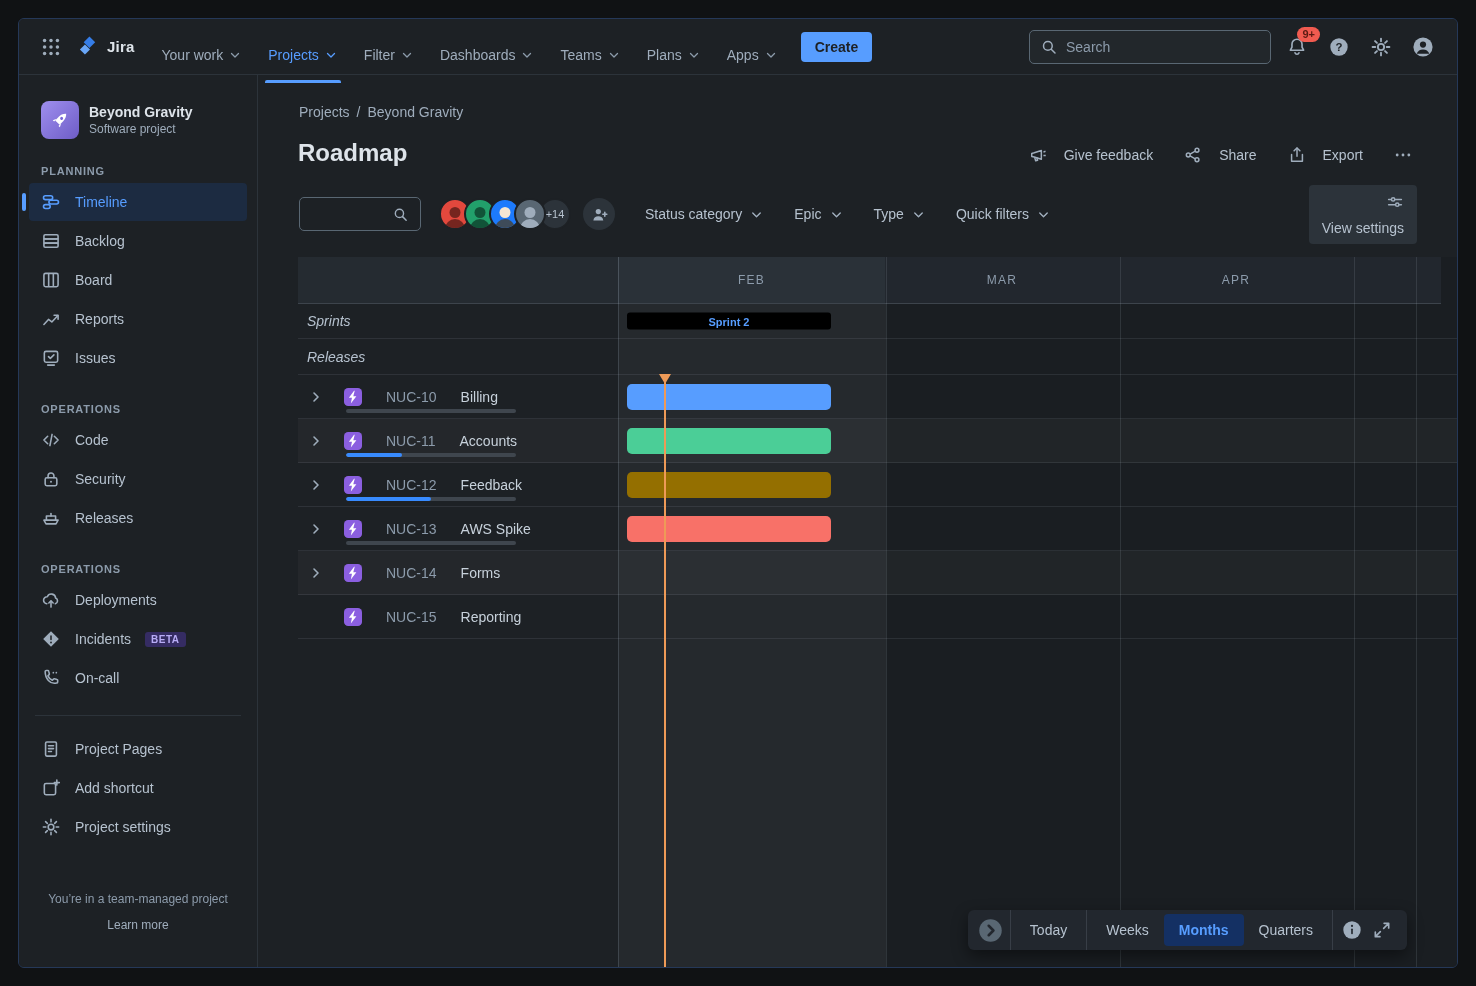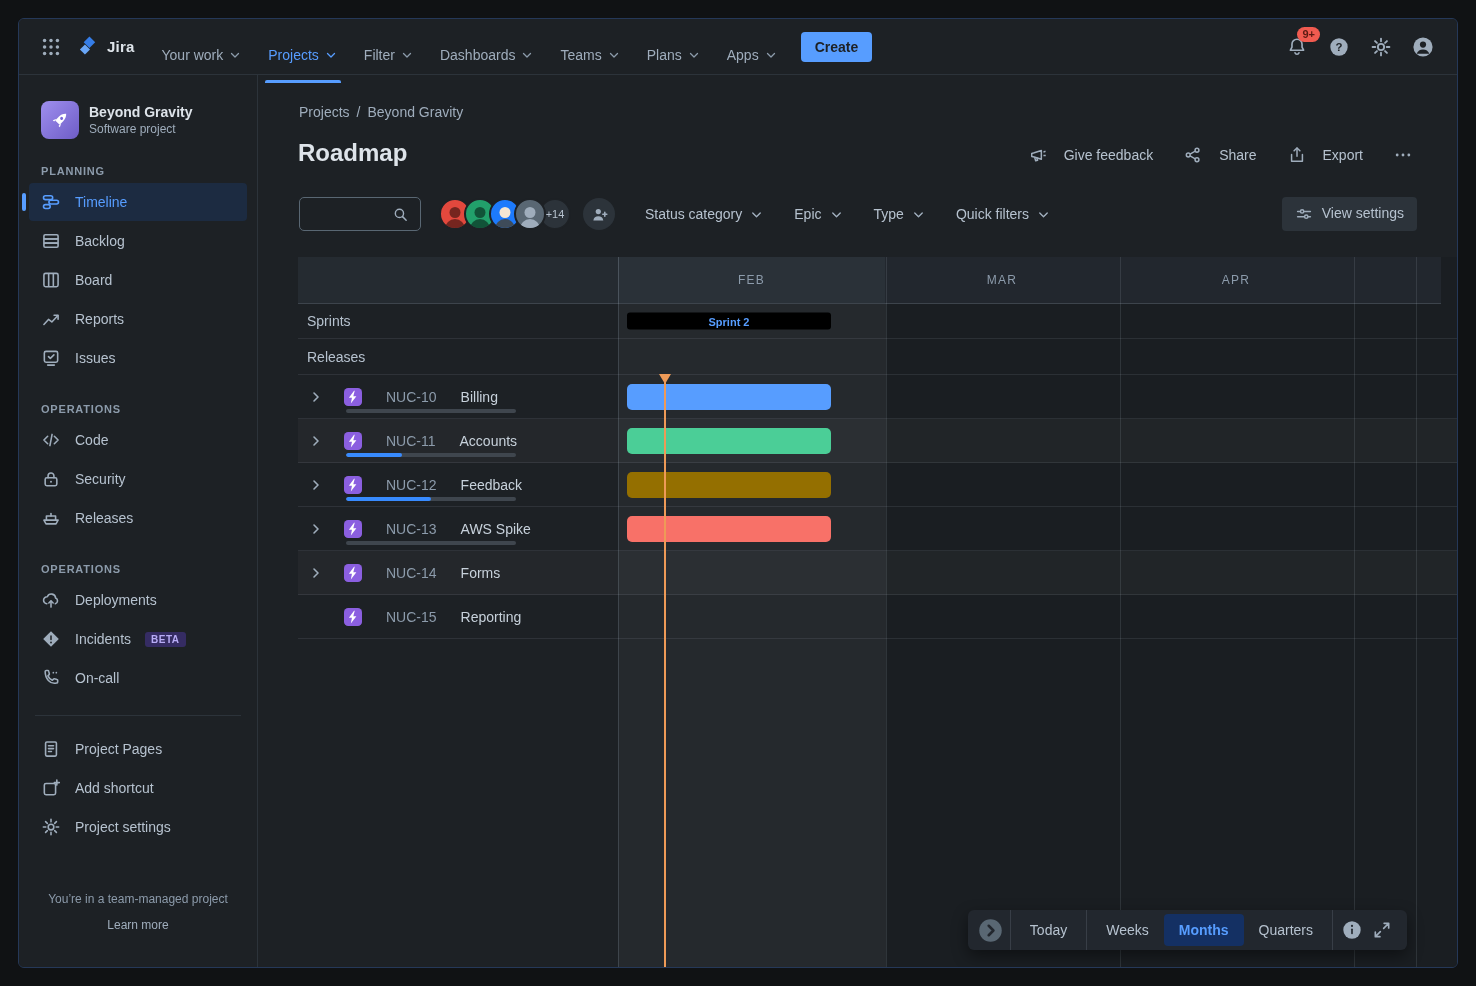--- a/index.html
+++ b/index.html
@@ -77,39 +77,39 @@
   .av:first-child { margin-left:0; }
   .av .head { position:absolute; left:50%; top:7px; transform:translateX(-50%); width:11px; height:11px; border-radius:50%;
               background:rgba(0,0,0,.48); }
   .av .body { position:absolute; left:50%; top:19px; transform:translateX(-50%); width:20px; height:14px;
               border-radius:10px 10px 0 0; background:rgba(0,0,0,.48); }
   .av-overflow { width:32px; height:32px; border-radius:50%; border:2px solid #1D2125; margin-left:-7px;
                  background:#2C333A; color:#B6C2CF; font-size:11px; display:flex; align-items:center; justify-content:center; }
   .add-person { width:32px; height:32px; border-radius:50%; background:#2C333A; margin-left:12px;
                 display:flex; align-items:center; justify-content:center; cursor:pointer; }
   .tb-filter { display:flex; align-items:center; gap:7px; margin-left:30px; color:#B6C2CF; cursor:pointer; }
-  .view-settings { margin-left:auto; display:flex; align-items:flex-start; gap:9px; background:#2C333A; border:none;
-                   color:#B6C2CF; font-size:14px; font-family:inherit; border-radius:4px; padding:8px 13px; cursor:pointer; }
+  .view-settings { margin-left:auto; display:flex; align-items:flex-end; gap:9px; background:#2C333A; border:none;
+                   color:#B6C2CF; font-size:14px; font-family:inherit; border-radius:4px; padding:8px 13px; cursor:pointer;flex-direction:column; }
 
   
   .tl-panel { position:absolute; left:40px; right:0; top:182px; bottom:0; overflow:hidden; }
   .tl-area-bg { position:absolute; left:320px; right:0; top:0; bottom:0; background:#1A1E22; }
   .feb-shade { position:absolute; left:321px; width:267px; top:47px; bottom:0; background:rgba(255,255,255,.05); }
   .vline { position:absolute; top:0; bottom:0; width:1px; background:rgba(159,173,188,.16); }
   .vline.panel-edge { background:rgba(159,173,188,.28); }
   .tl-header { position:absolute; left:0; right:16px; top:0; height:47px; display:flex; background:#22272E;
                border-bottom:1px solid rgba(159,173,188,.22); }
   .tl-hcell { display:flex; align-items:center; justify-content:center; font-size:12px; letter-spacing:1.2px;
               color:#8C9BAB; }
   .tl-rows { position:absolute; left:0; right:0; top:47px; }
   .tl-row { display:flex; border-bottom:1px solid rgba(159,173,188,.13); position:relative; }
   .tl-row.light { background:rgba(255,255,255,.03); }
   .tl-row .left-cell { width:320px; flex:none; display:flex; align-items:center; position:relative; }
   .tl-row .time-cell { flex:1; position:relative; }
-  .group-label { padding-left:9px; color:#B6C2CF; }
+  .group-label { padding-left:9px; color:#B6C2CF;font-style:italic; }
   .sprint-bar { position:absolute; left:9px; top:50%; transform:translateY(-50%); width:204px; height:17px;
                 border-radius:3px; display:flex; align-items:center; justify-content:center;
                 font-size:11px; font-weight:700; cursor:pointer; }
   .epic-cell { padding-left:10px; gap:15px; }
   .row-chevron { width:16px; height:16px; flex:none; color:#9FADBC; cursor:pointer; }
   .row-chevron.spacer { visibility:hidden; }
   .epic-badge { width:18px; height:18px; margin-left:5px; flex:none; }
   .epic-key { margin-left:9px; color:#8C9BAB; }
   .epic-name { margin-left:9px; color:#C7D1DB; }
   .progress { position:absolute; left:48px; bottom:5px; width:170px; height:4px; border-radius:2px; background:#3F464E; overflow:hidden; }
@@ -195,20 +195,27 @@
       <div class="navitem">
         <span>Apps</span>
         <svg class="chev" width="14" height="14" viewBox="0 0 24 24" fill="none" stroke="currentColor" stroke-width="2.2" stroke-linecap="round" stroke-linejoin="round">
               <path d="M6 9.5l6 6 6-6"></path>
             </svg>
       </div>
     </div>
     <button class="create-btn">Create</button>
 
     <div class="nav-right">
+      <div class="nav-search">
+        <svg class="ico" width="18" height="18" viewBox="0 0 24 24" fill="none" stroke="currentColor" stroke-width="2" stroke-linecap="round">
+              <circle cx="10.5" cy="10.5" r="5.8"></circle>
+              <path d="M15 15l5 5"></path>
+            </svg>
+        <input placeholder="Search" style="">
+      </div>
       <div class="nav-iconbtn">
         <svg class="ico" width="22" height="22" viewBox="0 0 24 24" fill="none" stroke="currentColor" stroke-width="1.8" stroke-linecap="round" stroke-linejoin="round">
           <path d="M12 3.5a5.5 5.5 0 0 0-5.5 5.5v3.2L4.8 15.5h14.4l-1.7-3.3V9A5.5 5.5 0 0 0 12 3.5z"></path>
           <path d="M9.8 18.3a2.3 2.3 0 0 0 4.4 0"></path>
         </svg>
         <span class="badge">9+</span>
       </div>
       <div class="nav-iconbtn">
         <svg class="ico" width="22" height="22" viewBox="0 0 24 24">
           <circle cx="12" cy="12" r="9.5" fill="currentColor"></circle>

